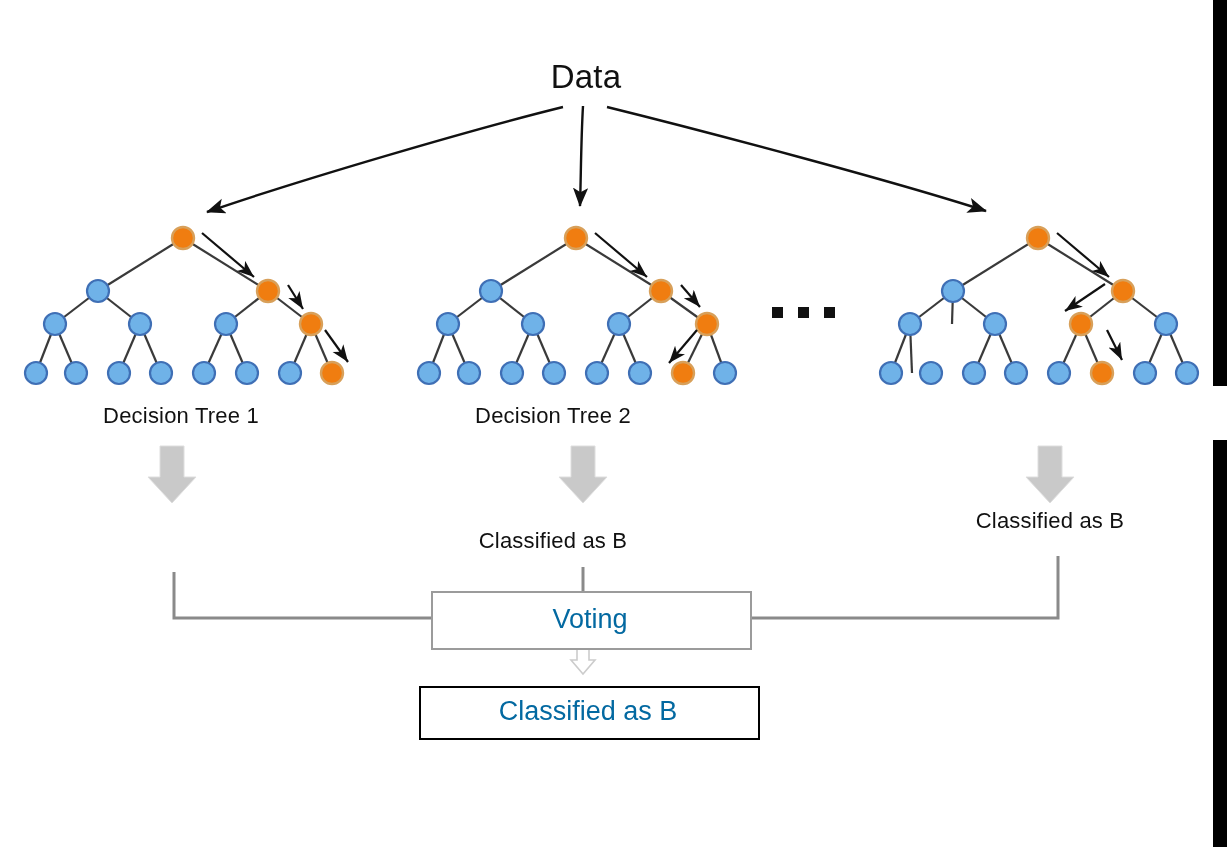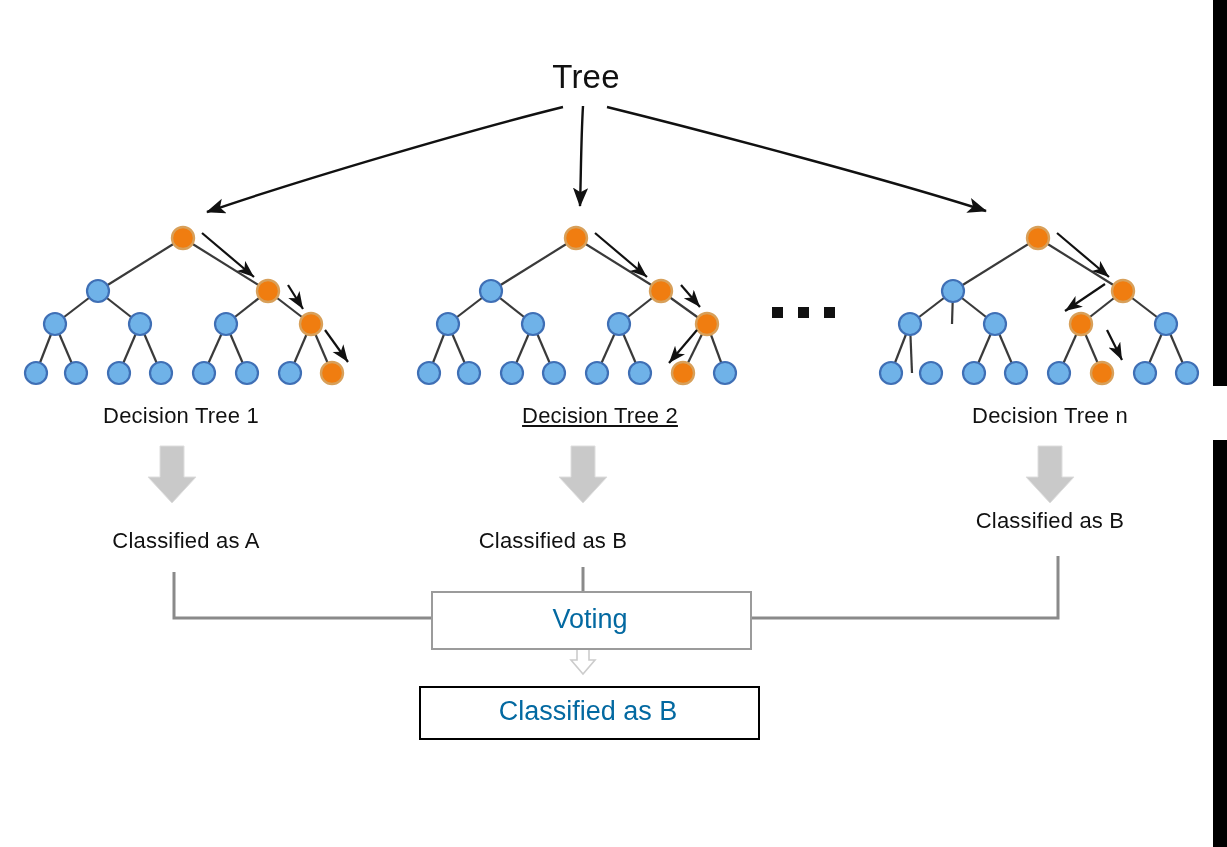--- a/index.html
+++ b/index.html
@@ -178,27 +178,25 @@
   </svg>
 
   <div style="position:absolute;left:431px;top:591px;width:317px;height:55px;
               border:2px solid #9b9b9b;background:#fff;"></div>
   <div class="boxtxt" style="left:590px;top:619px;">Voting</div>
 
   <div style="position:absolute;left:419px;top:686px;width:337px;height:50px;
               border:2px solid #000;background:#fff;"></div>
   <div class="boxtxt" style="left:588px;top:711px;">Classified as B</div>
 
-  <div class="lbl c title" style="left:586px;top:58px;">Tree</div>
+  <div class="lbl c title" style="left:586px;top:58px;">Data</div>
 
   <div class="lbl c" style="left:181px;top:403px;">Decision Tree 1</div>
-  <div class="lbl c" style="left:600px;top:403px;text-decoration:underline;">Decision Tree 2</div>
-  <div class="lbl c" style="left:1050px;top:403px;">Decision Tree n</div>
-
-  <div class="lbl c" style="left:186px;top:528px;">Classified as A</div>
+  <div class="lbl c" style="left:553px;top:403px;">Decision Tree 2</div>
+
   <div class="lbl c" style="left:553px;top:528px;">Classified as B</div>
   <div class="lbl c" style="left:1050px;top:508px;">Classified as B</div>
 
   <div style="position:absolute;left:772px;top:307px;display:flex;gap:15px;">
     <span style="width:11px;height:11px;background:#111;display:block;"></span>
     <span style="width:11px;height:11px;background:#111;display:block;"></span>
     <span style="width:11px;height:11px;background:#111;display:block;"></span>
   </div>
 
   <div class="edgebar" style="left:1213px;top:0;width:14px;height:386px;"></div>

